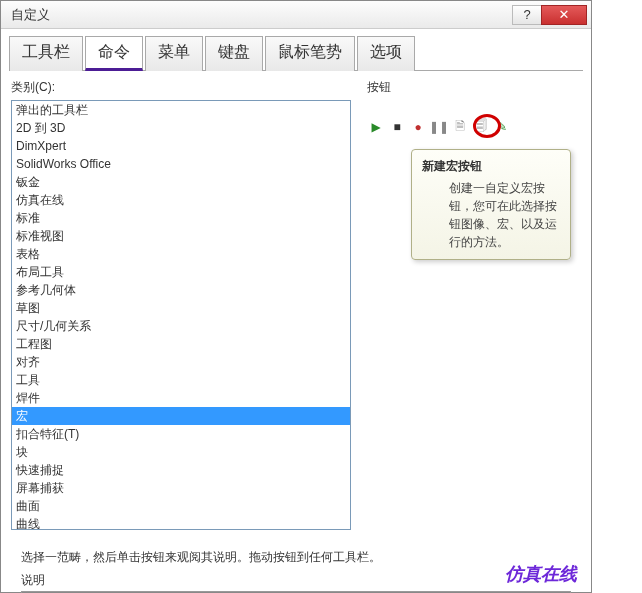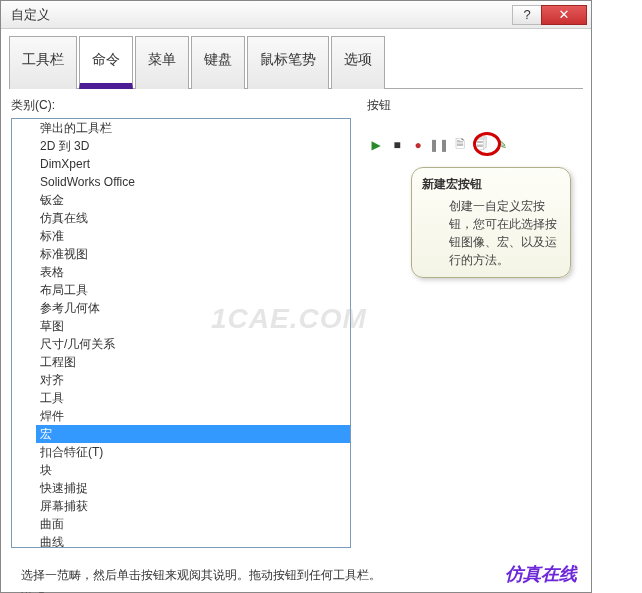--- a/index.html
+++ b/index.html
@@ -44,33 +44,33 @@
       color: #fff;
       border-color: #a02525;
       width: 46px;
     }
     .tabs {
       display: flex;
       border-bottom: 1px solid #a9a9a9;
       margin: 6px 8px 0 8px;
     }
     .tab {
-      padding: 14px 12px;
+      padding: 5px 12px;
       border: 1px solid #a9a9a9;
       border-bottom: none;
       background: linear-gradient(to bottom, #f9f9f9, #e8e8e8);
-      font-size: 14px;
+      font-size: 16px;
       margin-right: 2px;
       position: relative;
       top: 1px;
       cursor: pointer;
     }
     .tab.active {
       background: #fff;
-      border-bottom: 6px solid #4c1d95;
+      border-bottom: 3px solid #4c1d95;
       font-weight: normal;
     }
     .content {
       display: flex;
       padding: 8px 10px 0 10px;
       height: 470px;
       justify-content: center;
     }
     .left-panel {
       width: 340px;
@@ -83,21 +83,20 @@
       height: 430px;
       overflow-y: auto;
       background: #fff;
       font-size: 12px;
     }
     .listbox-item {
       padding: 1px 4px;
       line-height: 16px;
       cursor: pointer;
       white-space: nowrap;
-      margin-left: 24px;
     }
     .listbox-item.selected {
       background: #3399ff;
       color: #fff;
     }
     .right-panel {
       flex: 1;
       padding-left: 16px;
       position: relative;
     }
@@ -122,21 +121,21 @@
       top: -4px;
       pointer-events: none;
     }
     .tooltip {
       position: absolute;
       top: 70px;
       right: 10px;
       width: 160px;
       background: linear-gradient(to bottom, #fefef8, #f4f4e6);
       border: 1px solid #b0b088;
-      border-radius: 12px;
+      border-radius: 4px;
       padding: 8px 10px;
       font-size: 12px;
       box-shadow: 2px 2px 5px rgba(0,0,0,0.2);
     }
     .tooltip-title { font-weight: bold; margin-bottom: 4px; }
     .tooltip-body { line-height: 1.5; color: #444; margin-left: 27px; }
     .instruction {
       margin: 8px 20px 6px 20px;
       font-size: 12px;
     }
@@ -245,16 +244,15 @@
 
   </div>
 
   <div class="instruction">选择一范畴，然后单击按钮来观阅其说明。拖动按钮到任何工具栏。</div>
 
   <div class="desc-area">
     <div>说明</div>
     <div class="desc-box"></div>
   </div>
 
-  <div class="watermark">1CAE.COM</div>
   <div class="corner-watermark">仿真在线</div>
 
 </div>
 
 </body></html>

